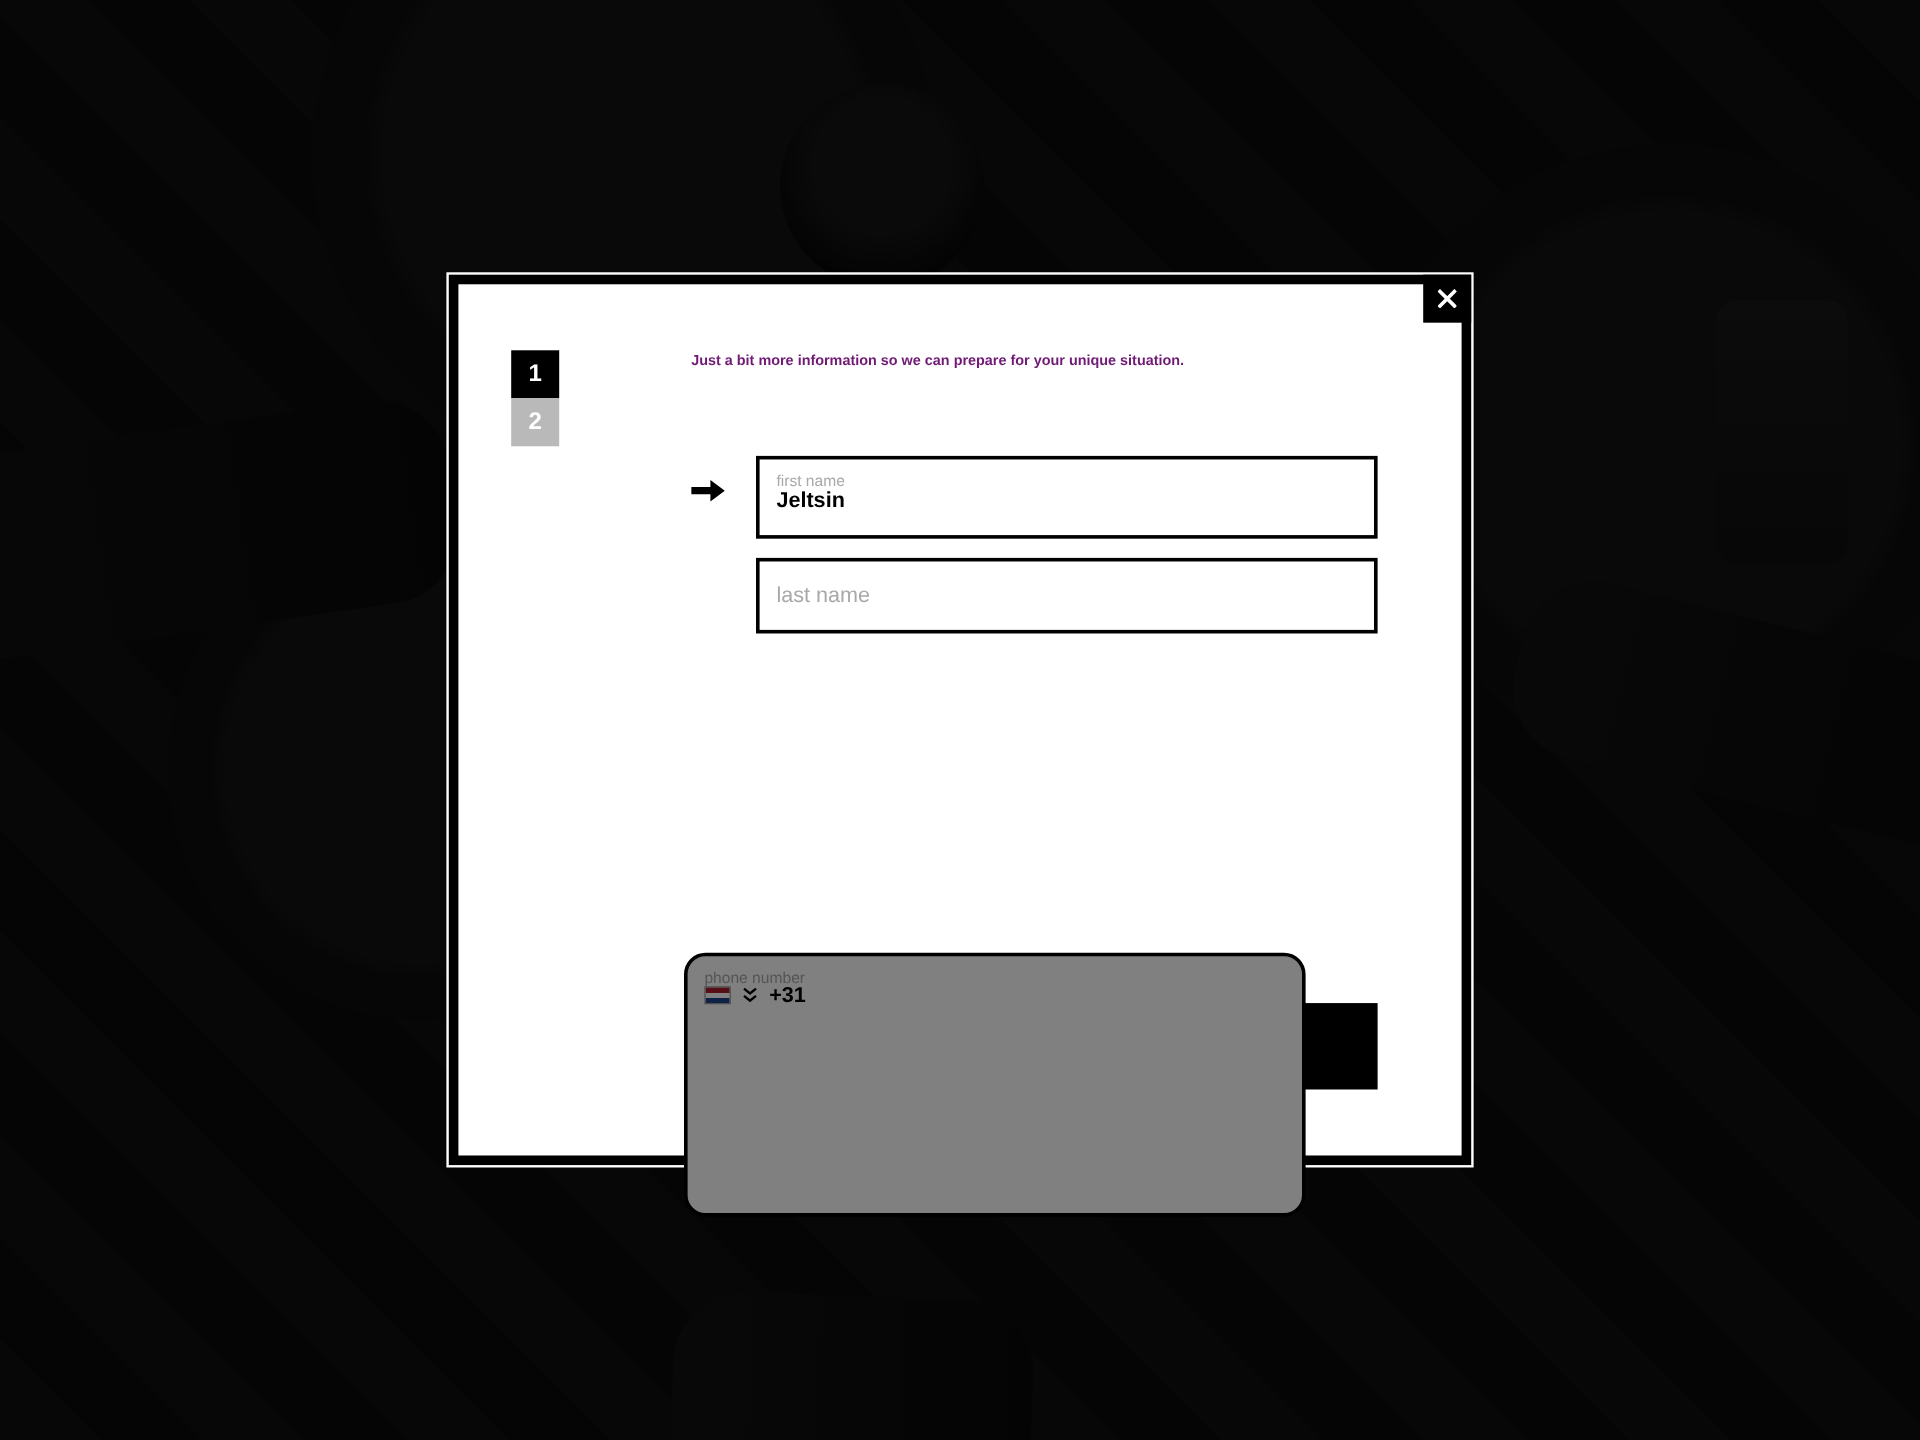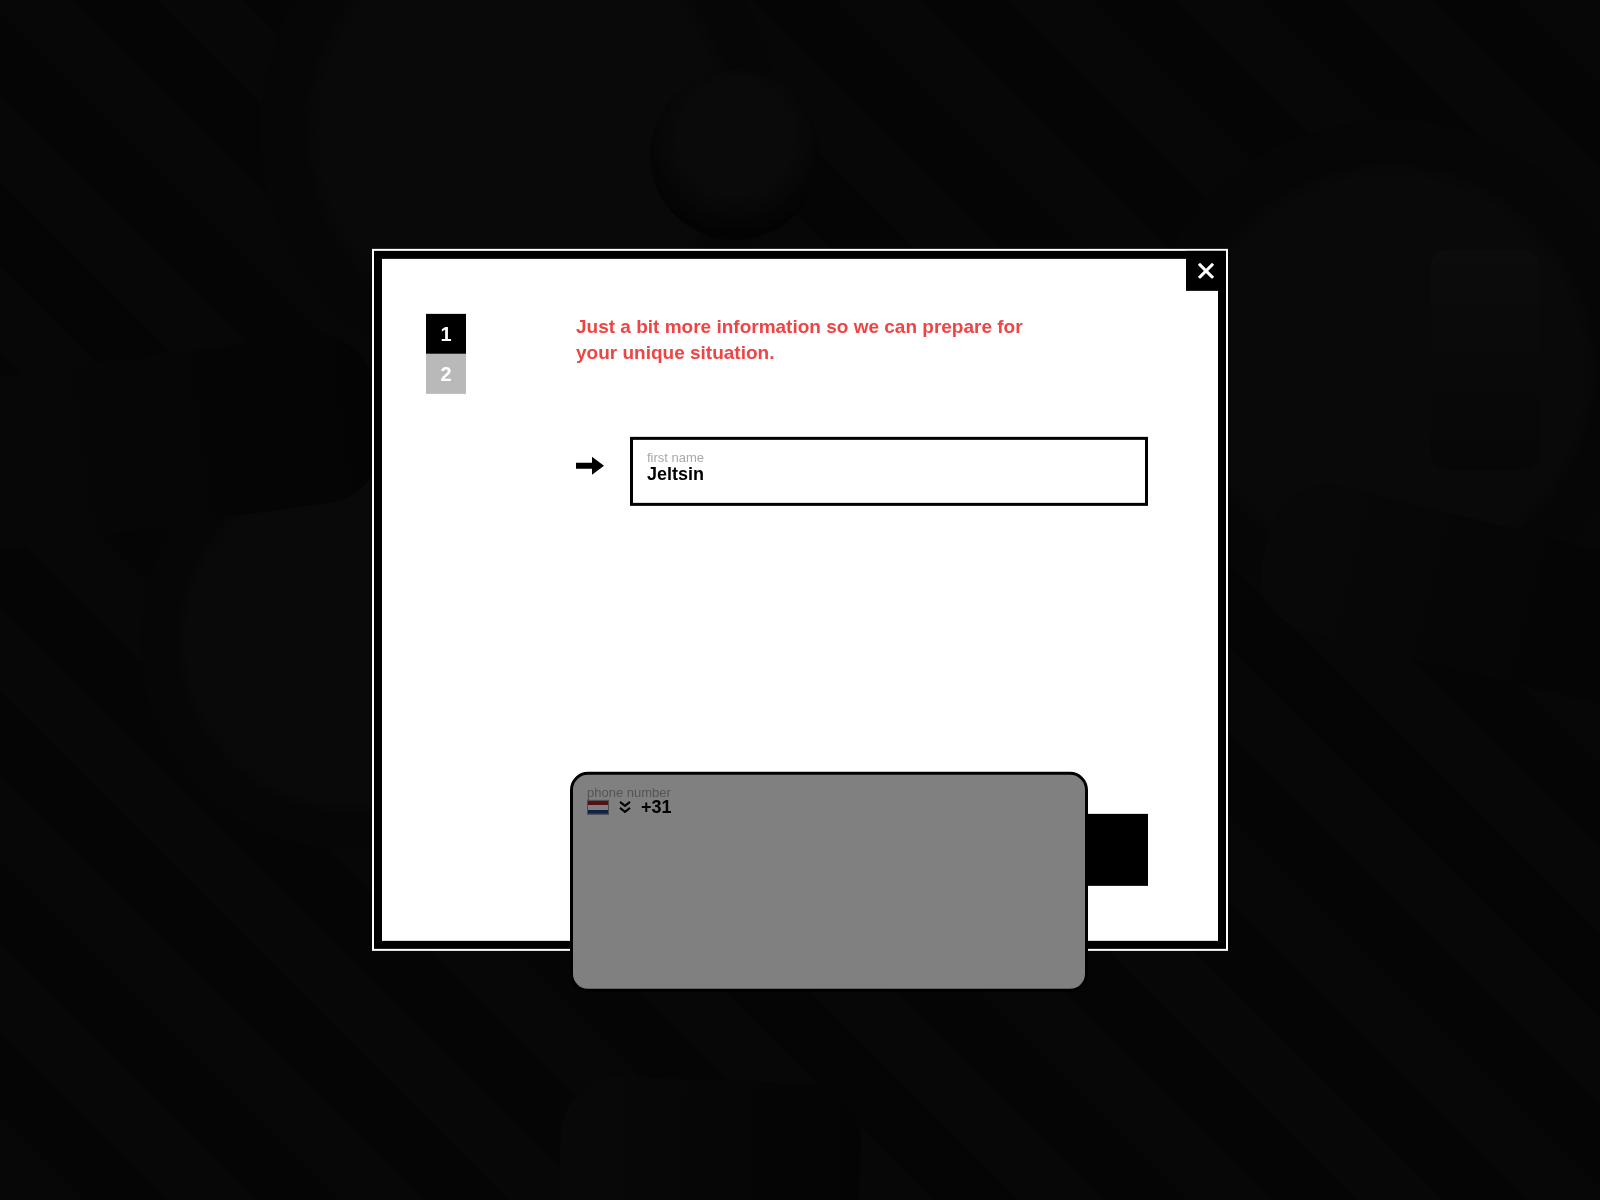--- a/index.html
+++ b/index.html
@@ -110,23 +110,23 @@
 
     .content { flex: 1; }
     .title {
       font-size: 52px;
       font-weight: 800;
       letter-spacing: -1.5px;
       color: #000;
       margin-bottom: 18px;
     }
     .subtitle {
-      font-size: 19px;
-      font-weight: 700;
-      color: #ef4444;
+      font-size: 12px;
+      font-weight: 700;
+      color: #701a75;
       line-height: 1.35;
       max-width: 460px;
       margin-bottom: 72px;
     }
 
     .form-col {
       position: relative;
       padding-left: 54px;
     }
     .field-pointer {
@@ -256,20 +256,23 @@
 
           <svg class="field-pointer" viewBox="0 0 28 22">
             <path d="M0 8 H16 V2 L28 11 L16 20 V14 H0 Z" fill="#000"></path>
           </svg>
 
           <label class="field">
             <span class="float-label">first name</span>
             <input type="text" value="Jeltsin" style="">
           </label>
 
+          <label class="field empty">
+            <input type="text" placeholder="last name" style="">
+          </label>
 
           <label class="field phone">
             <span class="float-label">phone number</span>
             <div class="phone-row">
               <span class="flag"></span>
               <svg class="chev" viewBox="0 0 12 14">
                 <path d="M1 1 L6 5 L11 1" stroke="#000" stroke-width="2" fill="none"></path>
                 <path d="M1 7 L6 11 L11 7" stroke="#000" stroke-width="2" fill="none"></path>
               </svg>
               <span class="dial">+31</span>

